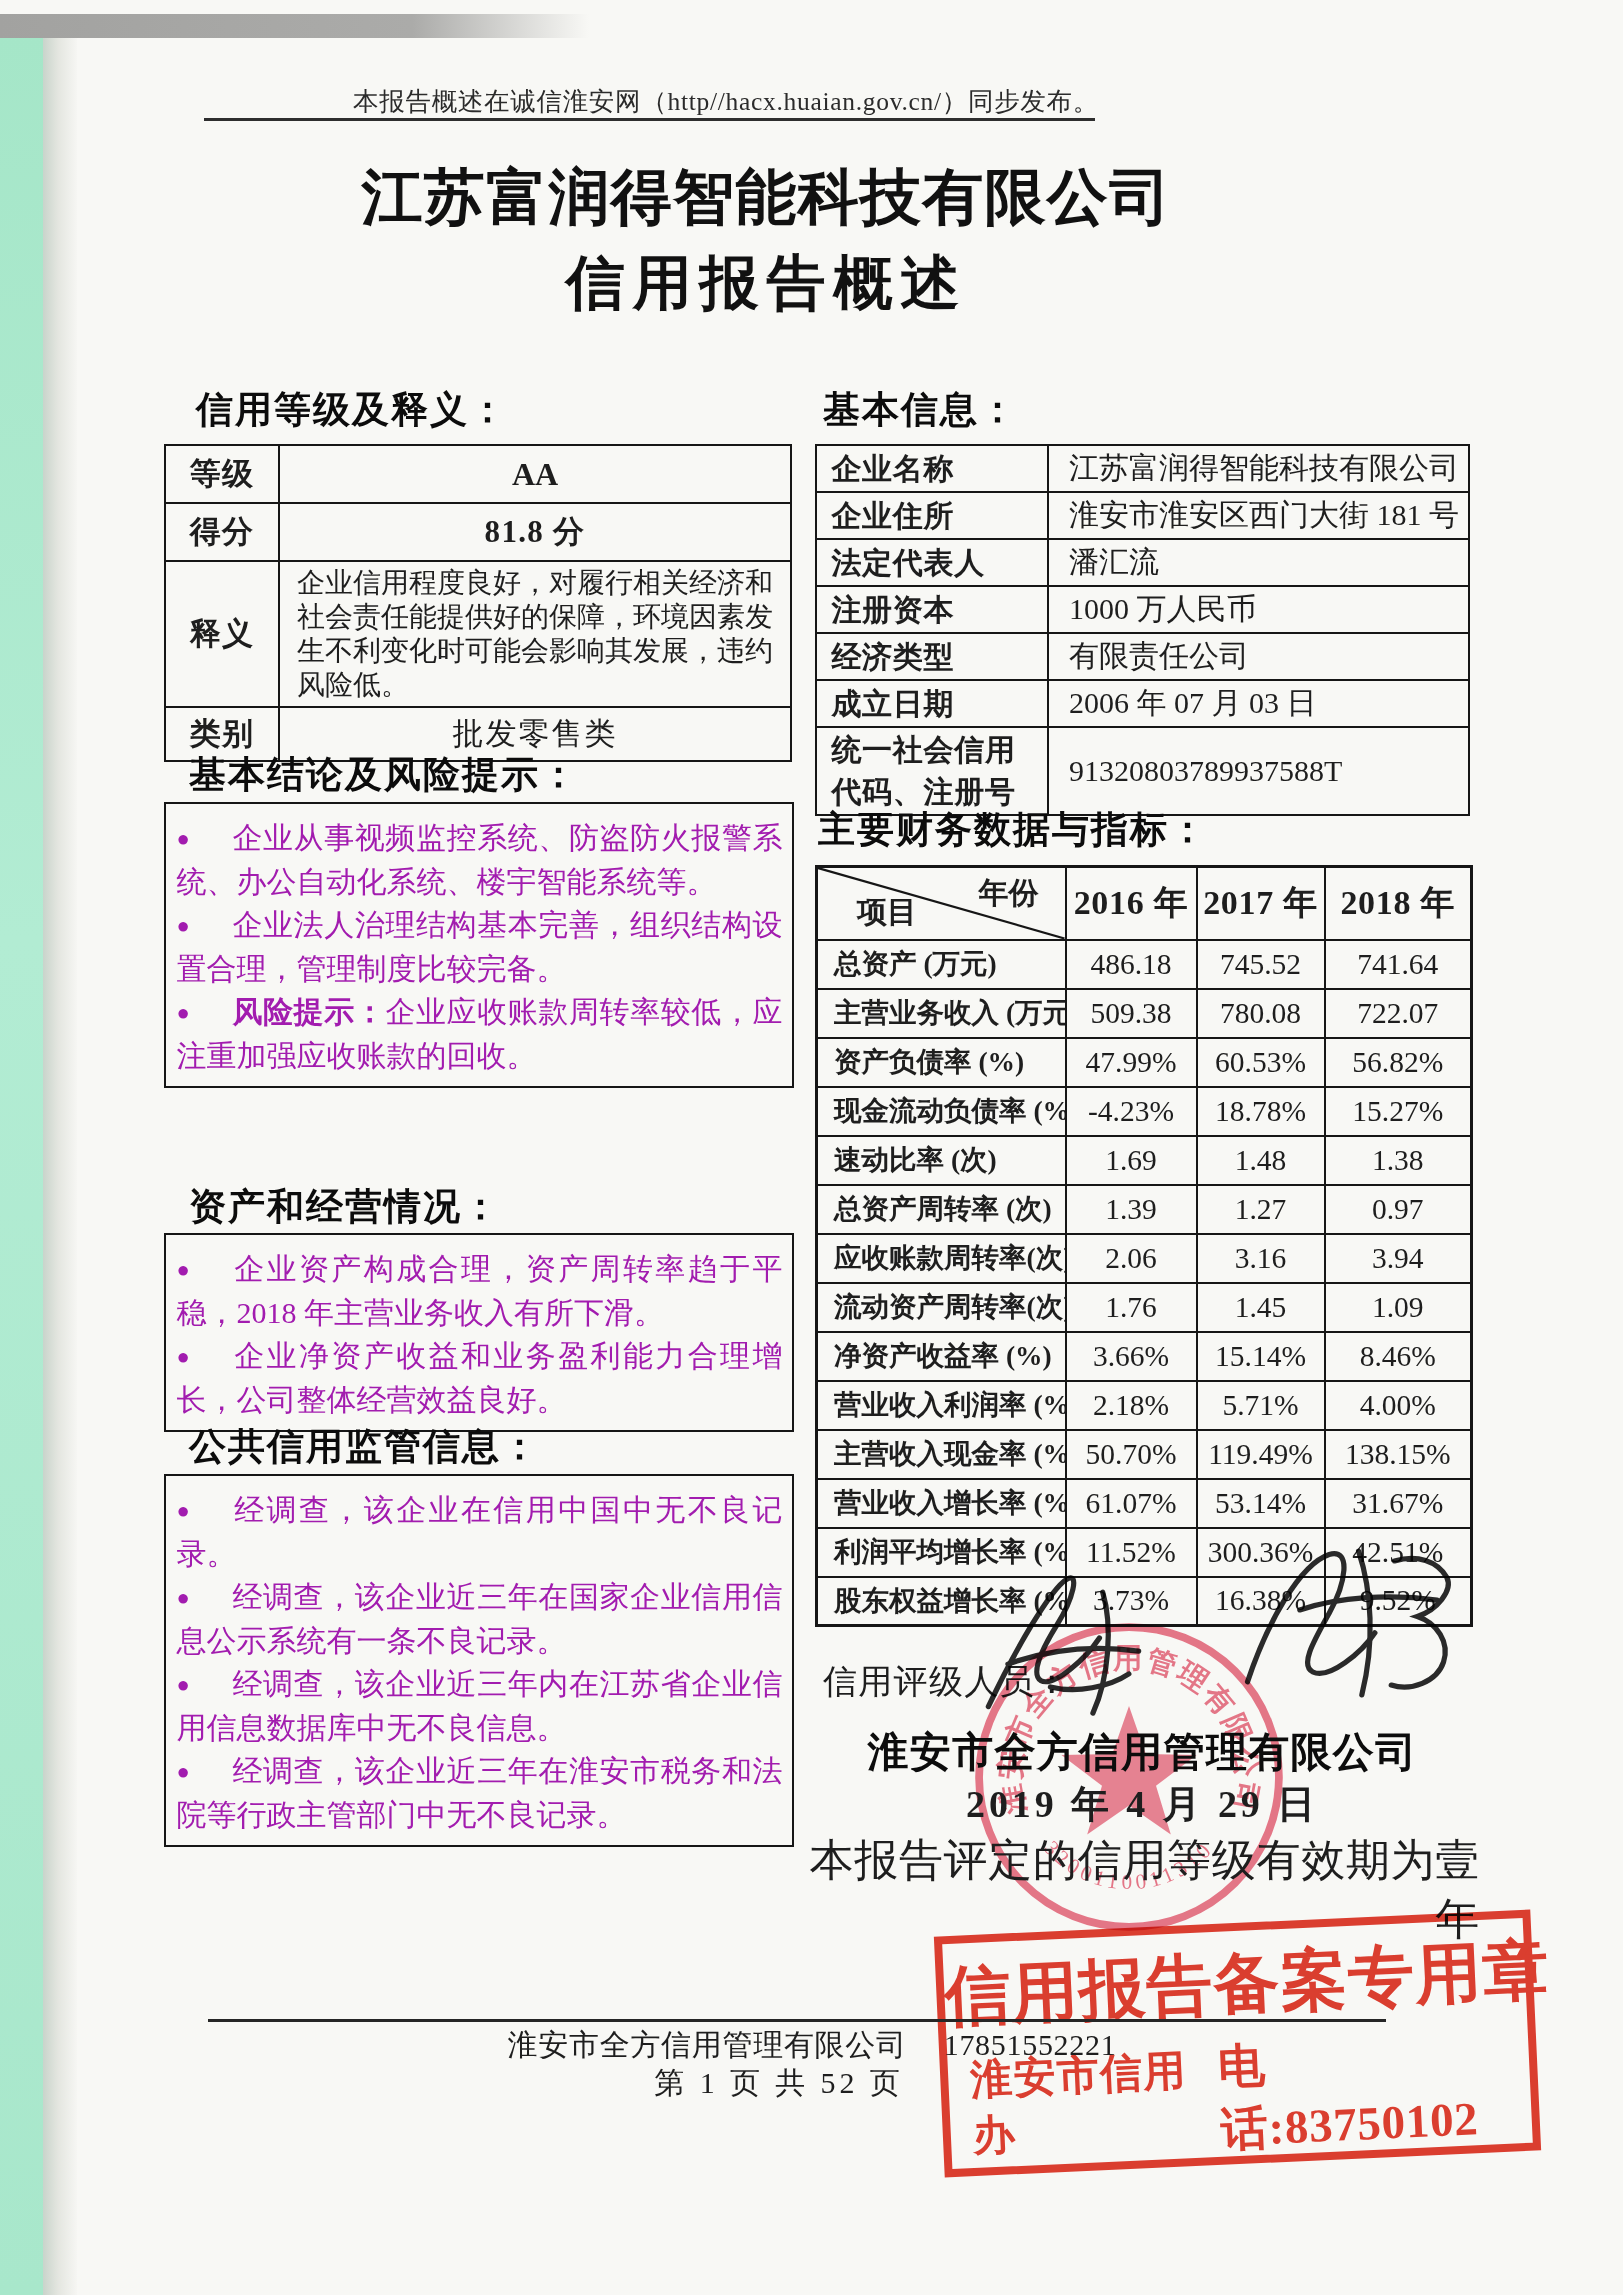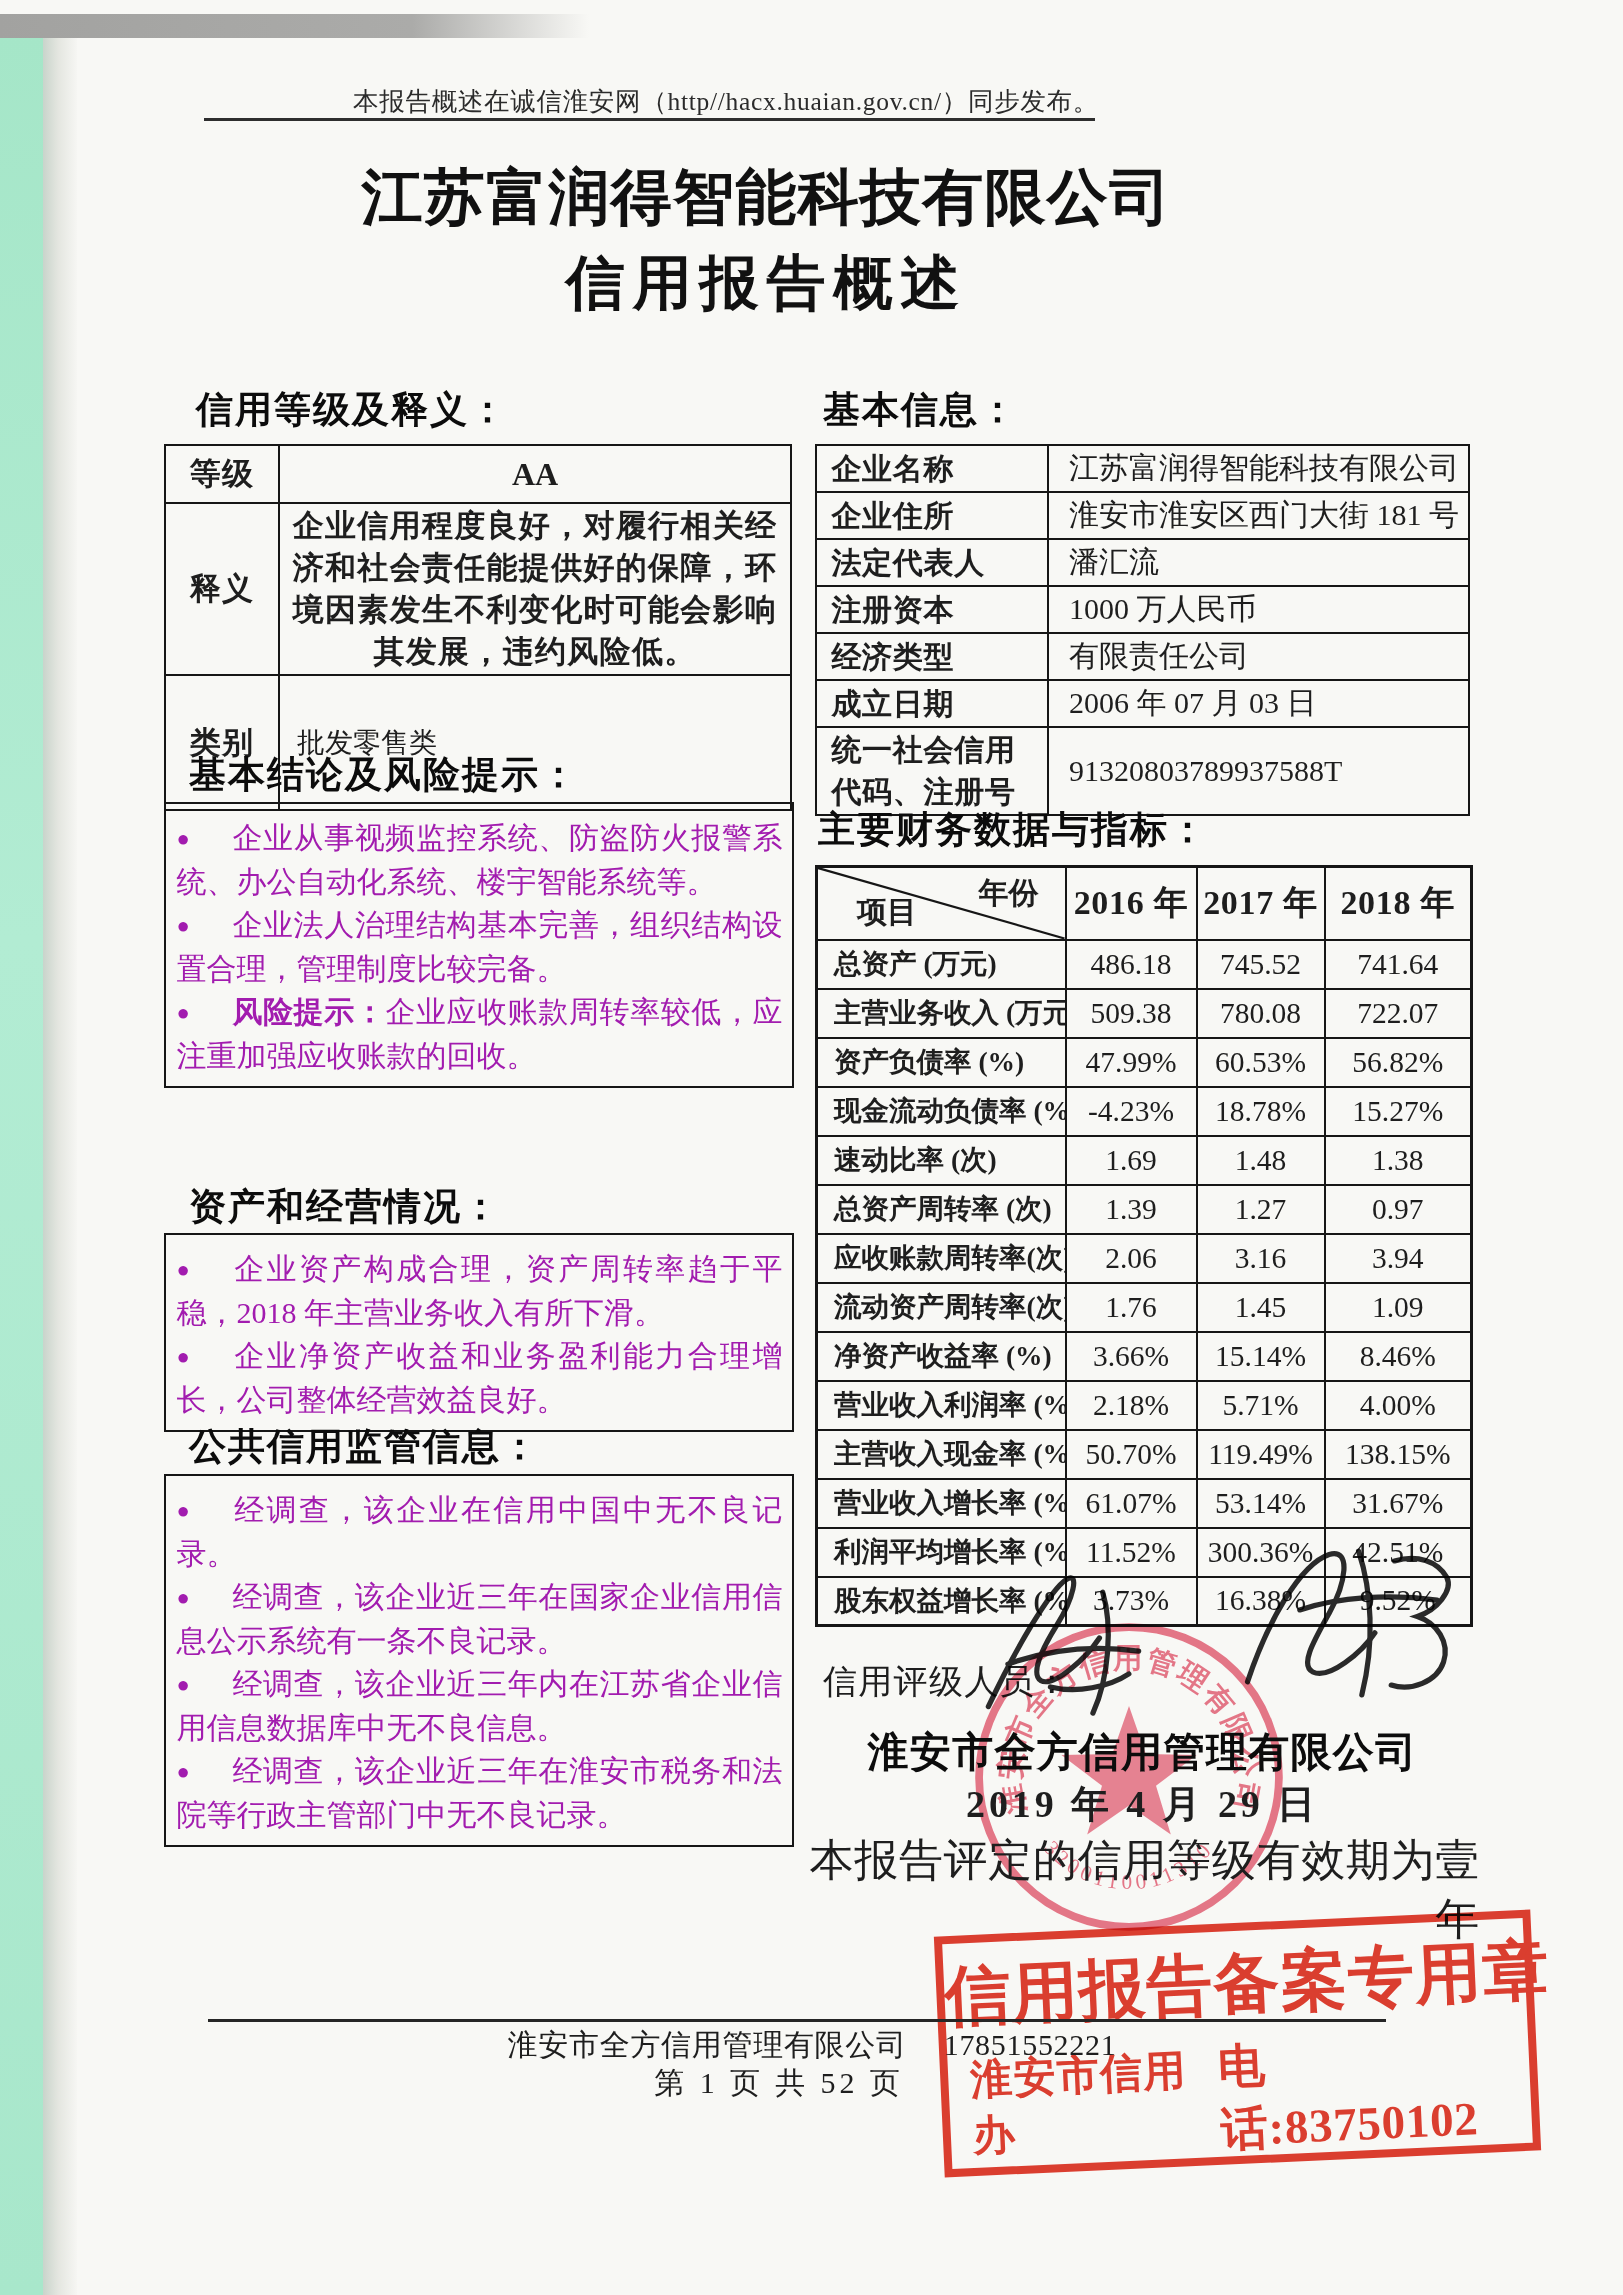--- a/index.html
+++ b/index.html
@@ -106,20 +106,24 @@
   </div>
 
   <div class="sec-h" style="left:196px;top:385px;">信用等级及释义：</div>
 
   <table class="rating-table">
     <tbody>
 
     <tr>
         <td class="lab">等级</td>
         <td class="val">AA</td>
+      </tr>
+        <tr>
+        <td class="lab">得分</td>
+        <td class="val">81.8 分</td>
       </tr>
         <tr>
         <td class="lab">释义</td>
         <td class="val">企业信用程度良好，对履行相关经济和社会责任能提供好的保障，环境因素发生不利变化时可能会影响其发展，违约风险低。</td>
       </tr>
         <tr>
         <td class="lab">类别</td>
         <td class="val">批发零售类</td>
       </tr>
       </tbody>

